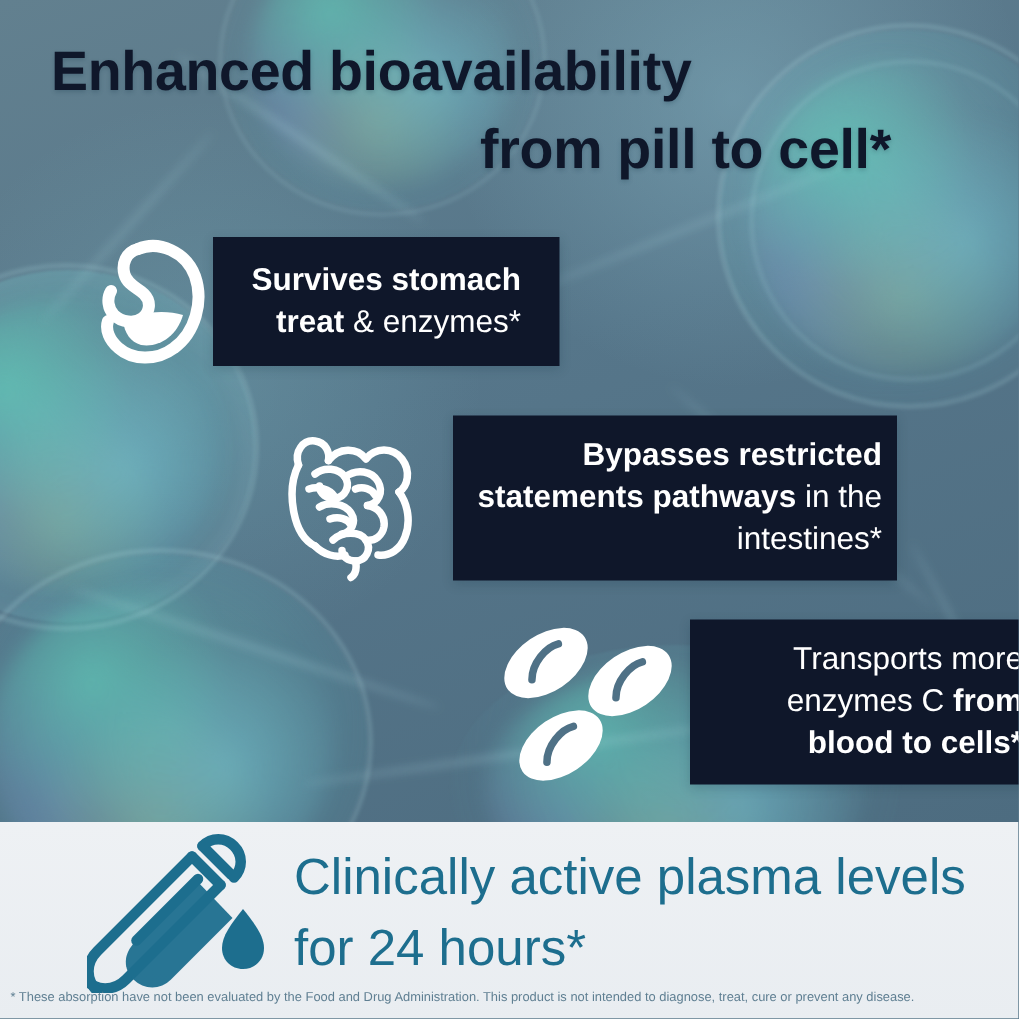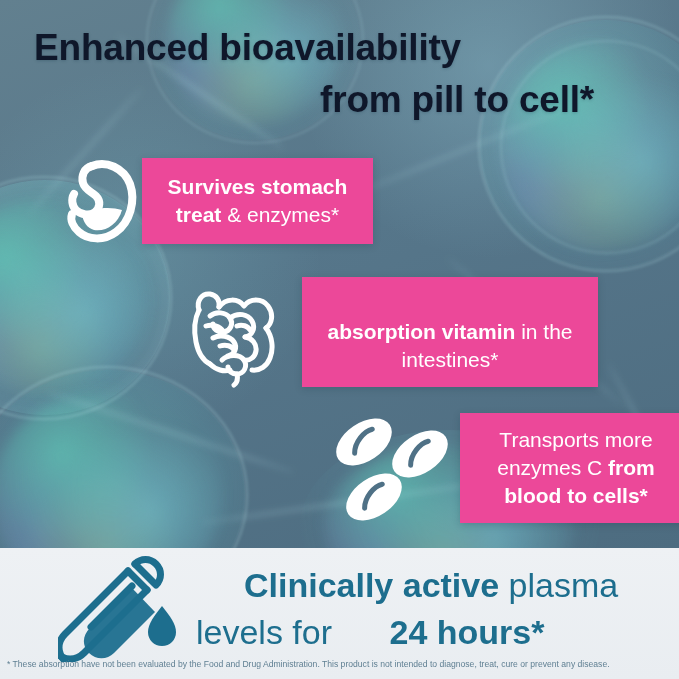--- a/index.html
+++ b/index.html
@@ -71,25 +71,25 @@
   
   .headline {
     position:absolute; left:34px; top:22px; width:560px;
     color:#0f172a; font-weight:bold; font-size:37px;
     line-height:52px; letter-spacing:-0.2px;
     text-shadow:0 1px 3px rgba(30,60,80,0.28);
   }
   .headline .l2 { display:block;text-align:right; }
   .cbox {
     position:absolute;
-    background:#ec4899;
+    background:#0f172a;
     box-shadow:0 2px 7px rgba(25,55,70,0.22);
     color:#ffffff;
     display:flex; align-items:center; justify-content:center;
-    text-align:center;
+    text-align:right;
   }
   .cbox p { font-size:21px; line-height:28px; font-weight:400; padding:0 10px; }
   .cbox p b { font-weight:bold; }
 
   .box1 { left:142px; top:158px;  width:231px; height:86px; }
   .box2 { left:302px; top:277px;  width:296px; height:110px; }
   .box3 { left:460px; top:413px;  width:232px; height:110px; }
 
   .icon { position:absolute; }
   .ico-stomach   { left:48px;  top:152px; width:104px; height:104px; }
@@ -99,21 +99,21 @@
   
   .footer {
     position:absolute; left:0; top:548px; width:679px; height:131px;
     background:linear-gradient(180deg, #eef1f4 0%, #e9edf1 100%);
   }
   .ico-tube { position:absolute; left:58px; top:6px; width:130px; height:108px; }
   .foot-head {
     position:absolute; left:196px; top:14px; width:470px;
     color:#1d6e8e; font-size:34px; line-height:47px; font-weight:400;
   }
-  .foot-head b { font-weight:bold;margin-left:48px; }
+  .foot-head b { font-weight:normal; }
   .disclaimer {
     position:absolute; left:7px; top:110px; width:668px;
     color:#5f7f92; font-size:8.6px; line-height:12px; white-space:nowrap;
   }
 </style>
 </head>
 <body>
 
 <div id="stage">
 
@@ -179,22 +179,22 @@
         <path d="M38 66 C44 64 50 66 52 70"></path>
 
         <path d="M40 80 C46 74 58 74 62 80 C66 86 62 94 55 94 C50 94 46 91 46 87"></path>
         <path d="M28 84 C34 90 42 92 48 90"></path>
         <path d="M55 94 C56 99 55 103 52 105"></path>
       </g>
     </svg>
   </div>
   <div class="cbox box2">
     <p>
-      <br>
-      <b>absorption vitamin</b><span> in the intestines*</span>
+      <b>Bypasses restricted</b><br>
+      <b>statements pathways</b><span> in the intestines*</span>
     </p>
   </div>
 
   <div class="icon ico-blood">
     <svg viewBox="0 0 124 112" width="124" height="112">
       <g transform="rotate(-34 30 30)">
         <ellipse cx="30" cy="30" rx="31" ry="19" fill="#ffffff"></ellipse>
         <path d="M16 34 C22 25 36 21 44 24" fill="none" stroke="#4f7186" stroke-width="5" stroke-linecap="round"></path>
       </g>
       <g transform="rotate(-34 86 42)">

